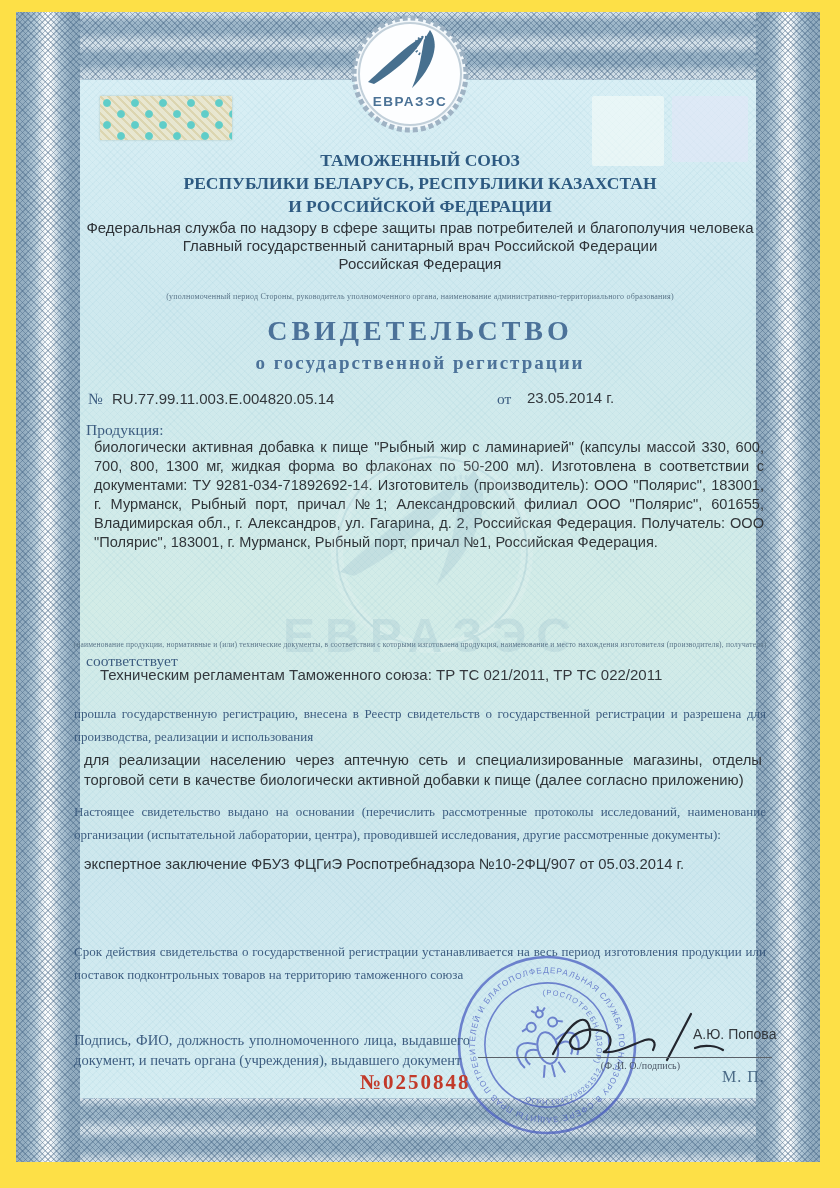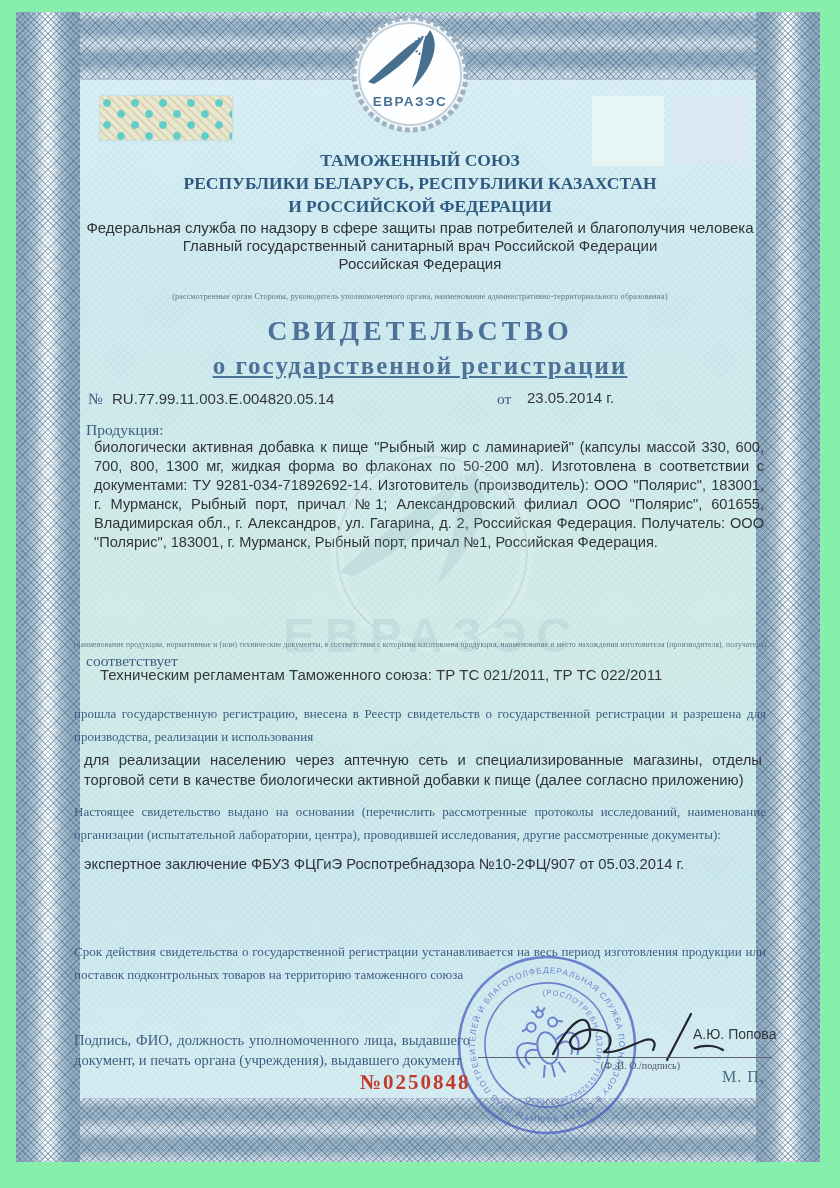--- a/index.html
+++ b/index.html
@@ -1,16 +1,16 @@
 <!DOCTYPE html>
 <html><head>
 <meta charset="utf-8">
 <style>
   html,body{margin:0;padding:0;background:#ffffff;}
-  .page{position:relative;width:840px;height:1188px;background:#86efac;overflow:hidden;
+  .page{position:relative;width:840px;height:1188px;background:#fde047;overflow:hidden;
         font-family:"Liberation Serif",serif;}
   
   .gstrip{position:absolute;
     background:
       repeating-linear-gradient(45deg, rgba(62,95,128,.38) 0 1px, transparent 1px 4px),
       repeating-linear-gradient(-45deg, rgba(62,95,128,.38) 0 1px, transparent 1px 4px),
       linear-gradient(180deg,#b4cad8,#a8c0d0);}
   .gstrip.h{background:
       repeating-linear-gradient(45deg, rgba(62,95,128,.38) 0 1px, transparent 1px 4px),
       repeating-linear-gradient(-45deg, rgba(62,95,128,.38) 0 1px, transparent 1px 4px),
@@ -47,21 +47,21 @@
       radial-gradient(circle at 21px 18px, #4cc8c2 3.4px, rgba(76,200,194,0) 4.4px),
       repeating-linear-gradient(45deg, rgba(205,185,120,.45) 0 2px, transparent 2px 6px);
     background-size:28px 22px,28px 22px,auto;
     box-shadow:0 0 2px rgba(120,140,120,.5);}
   
   .ctr{text-align:center;}
   .hdr-bold{position:absolute;left:70px;width:700px;font-weight:bold;color:#2e5a81;font-size:17.5px;}
   .hdr-sans{position:absolute;left:60px;width:720px;font-family:"Liberation Sans",sans-serif;color:#2e3338;font-size:15px;}
   .tinycap{position:absolute;color:#5a7488;font-size:8px;letter-spacing:.2px;}
   .title{position:absolute;left:70px;width:700px;font-weight:bold;color:#4c7299;font-size:28px;letter-spacing:4px;}
-  .subtitle{position:absolute;left:70px;width:700px;font-weight:bold;color:#4c7299;font-size:25px;letter-spacing:2px;text-decoration:underline;}
+  .subtitle{position:absolute;left:70px;width:700px;font-weight:bold;color:#4c7299;font-size:19px;letter-spacing:2px;}
   .slabel{position:absolute;color:#3d5d80;font-size:15.5px;}
   .sfill{position:absolute;font-family:"Liberation Sans",sans-serif;color:#33383d;font-size:15px;}
   .para-sans{position:absolute;font-family:"Liberation Sans",sans-serif;color:#303539;font-size:14.6px;line-height:19px;text-align:justify;}
   .para-serif{position:absolute;color:#3d5d80;font-size:13px;line-height:23px;text-align:justify;}
   .serial{position:absolute;font-weight:bold;color:#c23a2a;font-size:21px;letter-spacing:2px;}
   .mp{position:absolute;color:#4a6a86;font-size:16px;letter-spacing:1px;}
   .signame{position:absolute;font-family:"Liberation Sans",sans-serif;color:#33383d;font-size:14px;}
   .sigline{position:absolute;left:478px;top:1057px;width:294px;border-top:1px solid #5a6068;}
   .sigcap{position:absolute;left:500px;top:1060px;width:180px;text-align:right;color:#4a5564;font-size:10px;}
   
@@ -99,21 +99,21 @@
       <text x="60" y="92" text-anchor="middle" font-family="Liberation Sans, sans-serif" font-size="13.5" font-weight="bold" letter-spacing="1.5" fill="#4b7296">ЕВРАЗЭС</text>
     </svg>
   </div>
 
   <div class="hdr-bold ctr" style="top:150px;">ТАМОЖЕННЫЙ СОЮЗ</div>
   <div class="hdr-bold ctr" style="top:173px;">РЕСПУБЛИКИ БЕЛАРУСЬ, РЕСПУБЛИКИ КАЗАХСТАН</div>
   <div class="hdr-bold ctr" style="top:196px;">И РОССИЙСКОЙ ФЕДЕРАЦИИ</div>
   <div class="hdr-sans ctr" style="top:219px;">Федеральная служба по надзору в сфере защиты прав потребителей и благополучия человека</div>
   <div class="hdr-sans ctr" style="top:237px;">Главный государственный санитарный врач Российской Федерации</div>
   <div class="hdr-sans ctr" style="top:255px;">Российская Федерация</div>
-  <div class="tinycap ctr" style="left:70px;top:292px;width:700px;">(рассмотренные орган Стороны, руководитель уполномоченного органа, наименование административно-территориального образования)</div>
+  <div class="tinycap ctr" style="left:70px;top:292px;width:700px;">(уполномоченный период Стороны, руководитель уполномоченного органа, наименование административно-территориального образования)</div>
 
   <div class="title ctr" style="top:315px;">СВИДЕТЕЛЬСТВО</div>
   <div class="subtitle ctr" style="top:352px;">о государственной регистрации</div>
 
   <div class="slabel" style="left:88px;top:390px;">№</div>
   <div class="sfill" style="left:112px;top:390px;">RU.77.99.11.003.Е.004820.05.14</div>
   <div class="slabel" style="left:497px;top:390px;">от</div>
   <div class="sfill" style="left:527px;top:389px;">23.05.2014 г.</div>
 
   <div class="slabel" style="left:86px;top:421px;">Продукция:</div>

